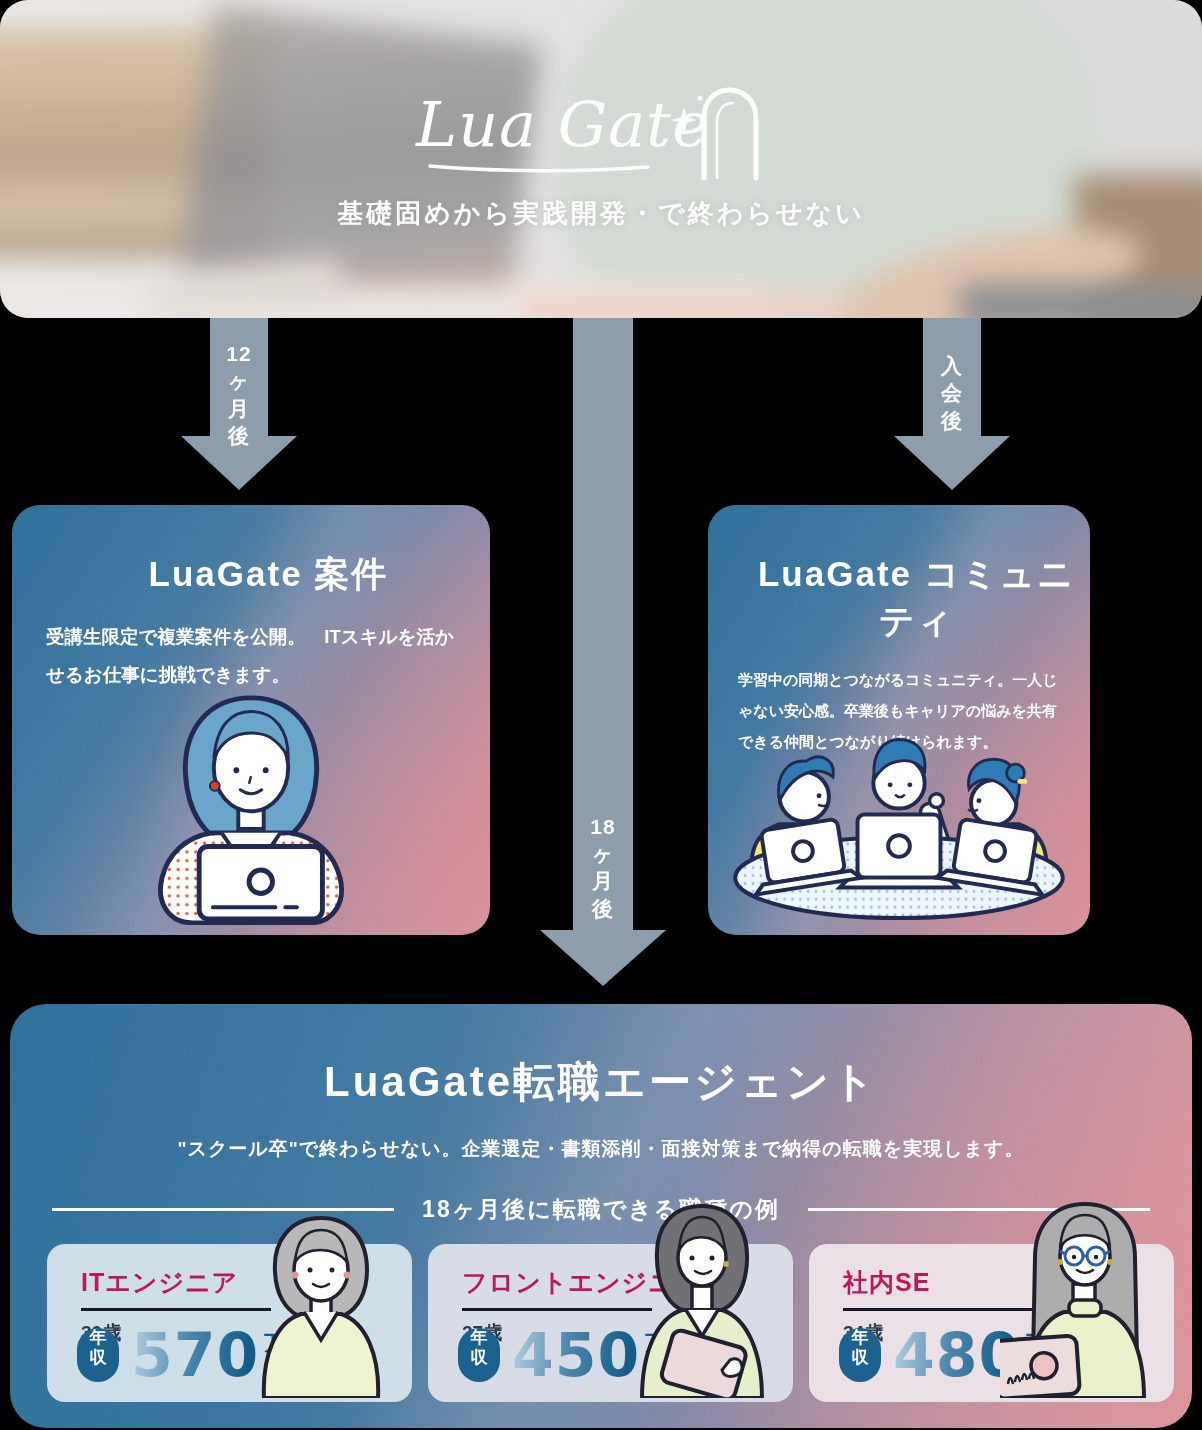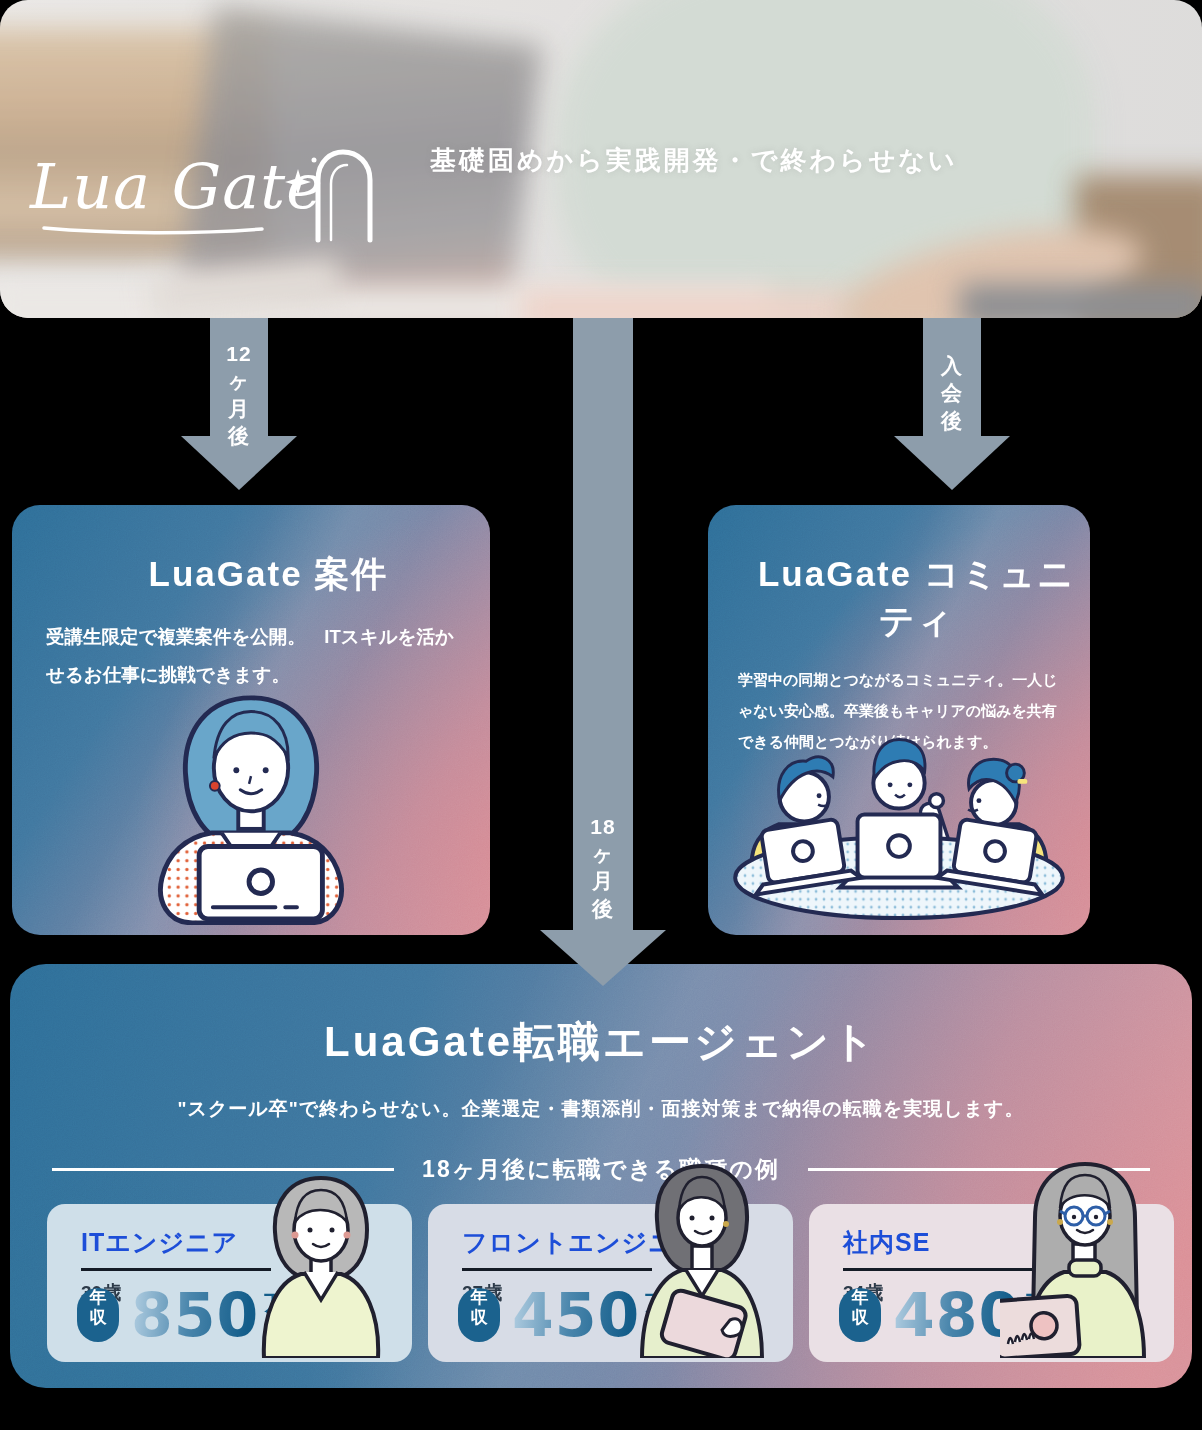--- a/index.html
+++ b/index.html
@@ -15,21 +15,21 @@
   .ph-laptop{left:195px;top:25px;width:330px;height:300px;opacity:.85;transform:rotate(7deg);
     background:linear-gradient(168deg,#97948f 0%,#7b797e 45%,#8d8a8c 70%,#bb958b 88%,#c9a08e 100%);}
   .ph-person{left:555px;top:-50px;width:540px;height:420px;background:#cbd5cc;border-radius:45% 40% 42% 46%;opacity:.95;}
   .ph-chair{left:1075px;top:175px;width:150px;height:160px;background:#8a6743;opacity:.85;}
   .ph-desk{left:-10px;top:286px;width:780px;height:46px;background:#e8e4e0;}
   .ph-phone{left:150px;top:268px;width:190px;height:42px;background:#ddd6d0;transform:rotate(-6deg);}
   .ph-pink{left:520px;top:290px;width:330px;height:42px;background:#ecc9bc;opacity:.9;}
   .ph-hand{left:835px;top:238px;width:310px;height:92px;background:#dab9a0;border-radius:50%;transform:rotate(-12deg);}
   .ph-keys{left:960px;top:284px;width:250px;height:44px;background:#77797d;}
   .hero-veil{position:absolute;inset:0;background:rgba(255,255,255,.16);}
-  .hero-content{position:absolute;inset:0;display:flex;align-items:center;z-index:3;}
+  .hero-content{position:absolute;inset:0;display:flex;flex-direction:column;align-items:center;z-index:3;}
   .logo-wrap{margin-top:72px;}
   .tagline{margin-top:2px;color:#fff;font-size:26px;font-weight:700;letter-spacing:3px;
            text-shadow:0 0 6px rgba(120,120,120,.25);}
 
   
   .arrow{position:absolute;display:flex;flex-direction:column;align-items:center;z-index:2;}
   .arrow .shaft{background:#8d9dab;}
   .arrow .head{background:#8d9dab;clip-path:polygon(0 0,100% 0,50% 100%);}
   .arrow-label{position:absolute;color:#fff;font-weight:700;font-size:21px;letter-spacing:1px;
                display:flex;flex-direction:column;align-items:center;line-height:1.3;}
@@ -48,42 +48,42 @@
   
   .bigcard{position:absolute;border-radius:28px;color:#fff;overflow:hidden;
     background:
       radial-gradient(620px 560px at 106% 80%, rgba(226,128,132,.55), rgba(226,128,132,0) 62%),
       linear-gradient(123deg,#2c6a94 0%,#3e729b 30%,#7a82a3 58%,#b18aa0 80%,#cf93a0 100%);}
   .bigcard::before{content:"";position:absolute;inset:0;
       background:linear-gradient(116deg,transparent 38%,rgba(255,255,255,.09) 50%,transparent 62%);}
   .grain{position:absolute;inset:0;width:100%;height:100%;opacity:.13;mix-blend-mode:overlay;pointer-events:none;}
   .card-anken{left:12px;top:505px;width:478px;height:430px;}
   .card-community{left:708px;top:505px;width:382px;height:430px;}
-  .card-agent{left:10px;top:964px;width:1182px;height:424px;border-radius:36px;
+  .card-agent{left:10px;top:1004px;width:1182px;height:424px;border-radius:36px;
     background:
       radial-gradient(900px 700px at 100% 70%, rgba(226,128,132,.5), rgba(226,128,132,0) 60%),
       radial-gradient(700px 500px at 0% 115%, rgba(46,108,148,.9), rgba(46,108,148,0) 60%),
       linear-gradient(107deg,#2c6a94 0%,#3e729b 32%,#6e7fa2 56%,#b08ba0 78%,#d295a0 96%);}
   .bigcard h2{position:relative;margin:46px 0 0;text-align:center;font-size:35px;font-weight:700;letter-spacing:2px;z-index:2;padding-left:35px;}
   .card-body{position:relative;margin:20px 34px 0;font-size:18.5px;line-height:2.05;font-weight:600;z-index:2;}
   .card-community .card-body{font-size:15px;margin:20px 30px 0;}
   .illus{position:absolute;left:50%;transform:translateX(-50%);z-index:2;}
   .illus-anken{bottom:6px;}
   .illus-community{bottom:6px;}
 
   
   .agent-title{position:relative;margin:50px 0 0;text-align:center;font-size:42px;font-weight:700;letter-spacing:3px;z-index:2;}
   .agent-sub{position:relative;margin:26px 0 0;text-align:center;font-size:19px;font-weight:600;letter-spacing:1px;z-index:2;}
   .divider{position:relative;margin:32px 42px 0;display:flex;align-items:center;gap:28px;z-index:2;}
   .divider .line{flex:1;height:3px;background:#fff;}
   .divider .txt{font-size:23px;font-weight:700;letter-spacing:2px;white-space:nowrap;}
   .jobs{position:absolute;left:37px;top:240px;display:flex;gap:16px;z-index:2;}
   .job{position:relative;width:365px;height:158px;border-radius:18px;}
   .job1{background:#cfdfe9;}.job2{background:#d7dce6;}.job3{background:#eae0e5;}
-  .job-title{margin:22px 0 0 34px;font-size:25px;font-weight:700;color:#1d4ed8;letter-spacing:1px;}
+  .job-title{margin:22px 0 0 34px;font-size:25px;font-weight:700;color:#be185d;letter-spacing:1px;}
   .job-rule{margin:9px 0 0 34px;width:190px;height:2.5px;background:#141b26;}
   .job-age{margin:9px 0 0 34px;font-size:19px;font-weight:700;color:#2c3a49;}
   .salary{position:absolute;left:30px;bottom:12px;display:flex;align-items:center;}
   .pill{width:42px;height:54px;border-radius:21px;background:#1b628e;color:#fff;
         display:flex;align-items:flex-start;justify-content:center;}
   .pill span{width:1.1em;font-size:17px;font-weight:700;line-height:1.2;text-align:center;word-break:break-all;}
   .salary-num{margin-left:12px;font-size:60px;font-weight:800;letter-spacing:1px;
         font-family:"DejaVu Sans","Liberation Sans",sans-serif;
         background:linear-gradient(95deg,#a9c8dd 5%,#4a86ac 45%,#135d8a 90%);
         -webkit-background-clip:text;background-clip:text;color:transparent;}
@@ -280,21 +280,21 @@
     <div class="jobs">
 
       <div class="job job1">
         <div class="job-title">ITエンジニア</div>
         <div class="job-rule"></div>
         <div class="job-age">30歳</div>
         <div class="salary">
           <div class="pill">
             <span>年収</span>
           </div>
-          <div class="salary-num">850</div>
+          <div class="salary-num">570</div>
           <div class="salary-unit">万円</div>
         </div>
         <div class="job-illus">
           <svg width="150" height="190" viewBox="0 0 150 190">
             <path d="M75,10 C44,10 27,33 29,64 C30,87 40,101 51,107 L99,107 C112,100 121,85 121,62 C121,31 104,10 75,10 Z" fill="#b8b8b8" stroke="#20202f" stroke-width="4"></path>
             <rect x="65" y="84" width="20" height="24" fill="#ffffff" stroke="#20202f" stroke-width="3.5"></rect>
             <ellipse cx="75" cy="62" rx="27" ry="31" fill="#ffffff" stroke="#20202f" stroke-width="3.5"></ellipse>
             <path d="M49,54 C51,30 61,22 75,22 C90,22 99,32 101,54 C88,38 60,38 49,54 Z" fill="#b8b8b8" stroke="#20202f" stroke-width="2.5"></path>
             <circle cx="64" cy="62" r="2.5" fill="#20202f"></circle>
               <circle cx="86" cy="62" r="2.5" fill="#20202f"></circle>

